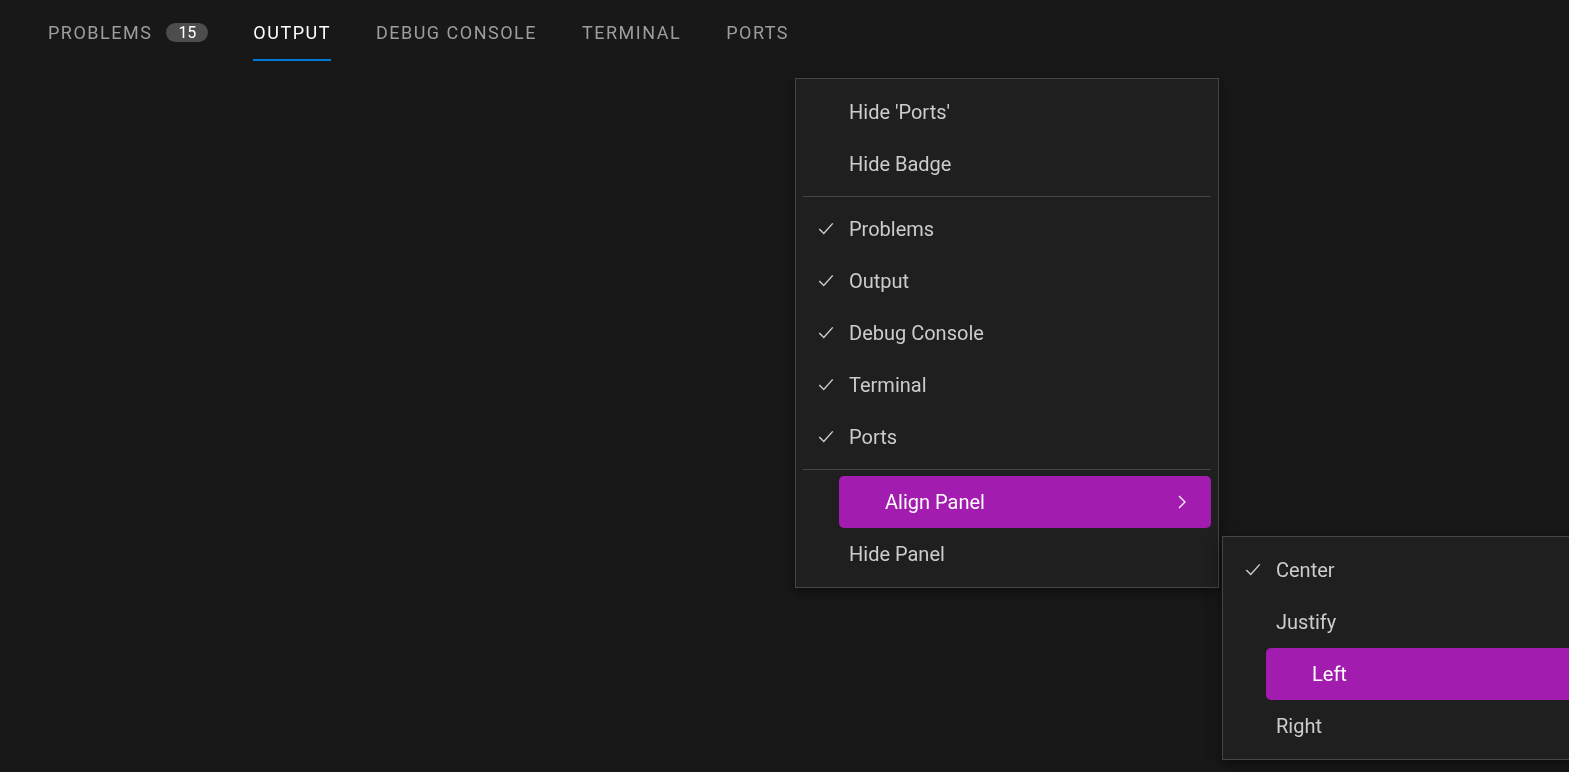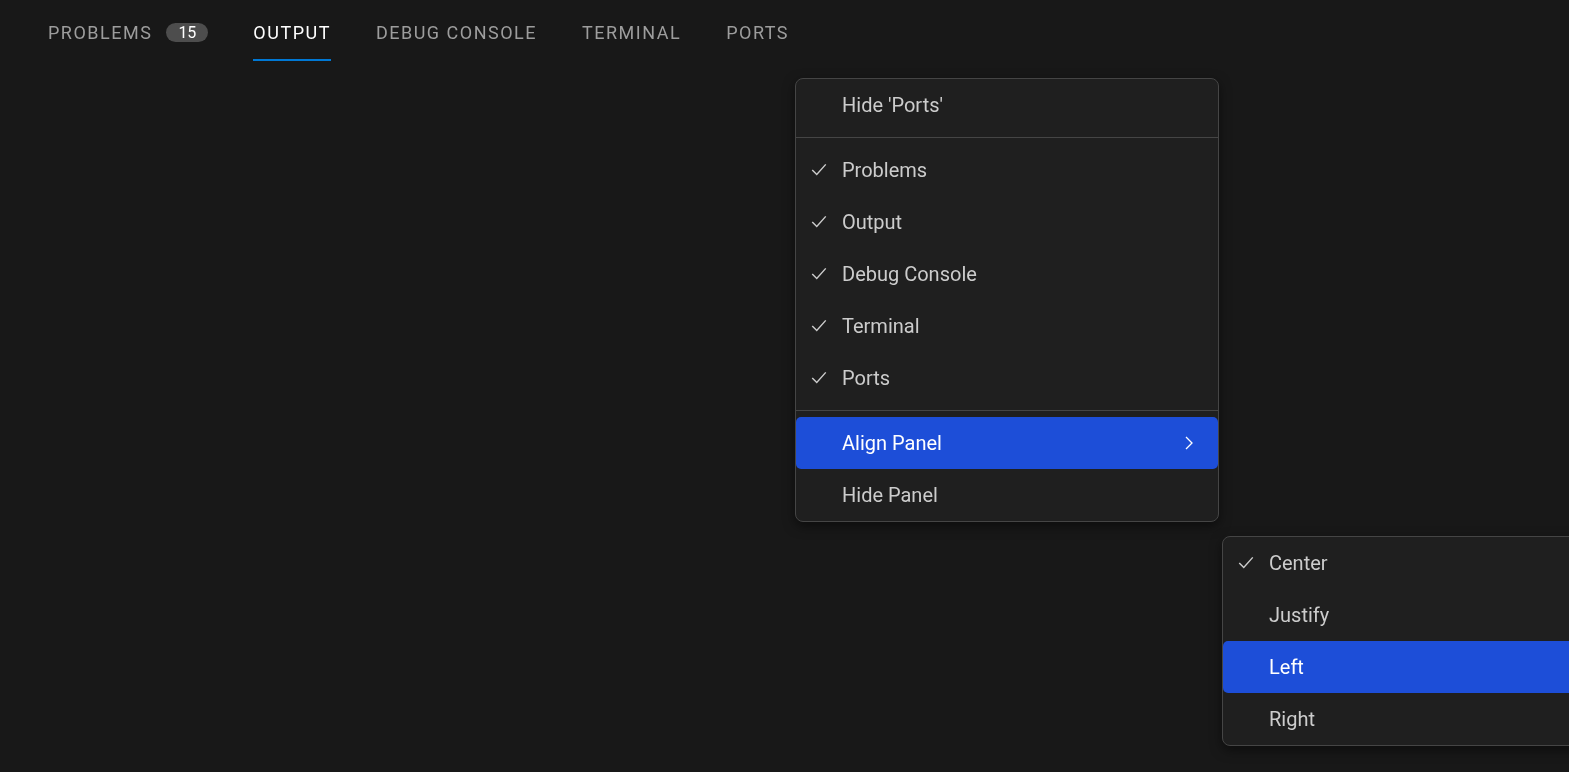--- a/index.html
+++ b/index.html
@@ -51,22 +51,23 @@
       color: #ffffff;
       border-radius: 14px;
       padding: 0 12px;
       font-size: 16px;
       letter-spacing: 0;
     }
     .context-menu {
       position: absolute;
       background: #1f1f1f;
       border: 1px solid #454545;
-      border-radius: 8px;
+      border-radius: 0;
       box-shadow: 0 4px 12px rgba(0,0,0,0.5);
+      padding: 7px;
       font-size: 20px;
     }
     .menu-main {
       left: 795px;
       top: 78px;
       width: 424px;
     }
     .menu-sub {
       left: 1222px;
       top: 536px;
@@ -77,22 +78,23 @@
       align-items: center;
       height: 52px;
       padding-left: 46px;
       padding-right: 18px;
       border-radius: 5px;
       color: #cccccc;
       cursor: pointer;
       position: relative;
     }
     .menu-item.highlight {
-      background: #1d4ed8;
+      background: #a21caf;
       color: #ffffff;
+      margin-left: 36px;
     }
     .menu-separator {
       height: 1px;
       background: #454545;
       margin: 6px 0;
     }
     .check-icon {
       position: absolute;
       left: 12px;
       width: 22px;
@@ -131,20 +133,23 @@
     <span>TERMINAL</span>
   </div>
   <div class="tab">
     <span>PORTS</span>
   </div>
 </div>
 
 <div class="context-menu menu-main">
   <div class="menu-item">
     <span class="menu-label">Hide 'Ports'</span>
+  </div>
+  <div class="menu-item">
+    <span class="menu-label">Hide Badge</span>
   </div>
   <div class="menu-separator"></div>
   <div class="menu-item">
     <span class="check-icon">
       <svg width="18" height="18" viewBox="0 0 16 16" fill="none" stroke="#cccccc" stroke-width="1.3">
           <path d="M2 8 L6 12 L14 3"></path>
         </svg>
     </span>
     <span class="menu-label">Problems</span>
   </div>

